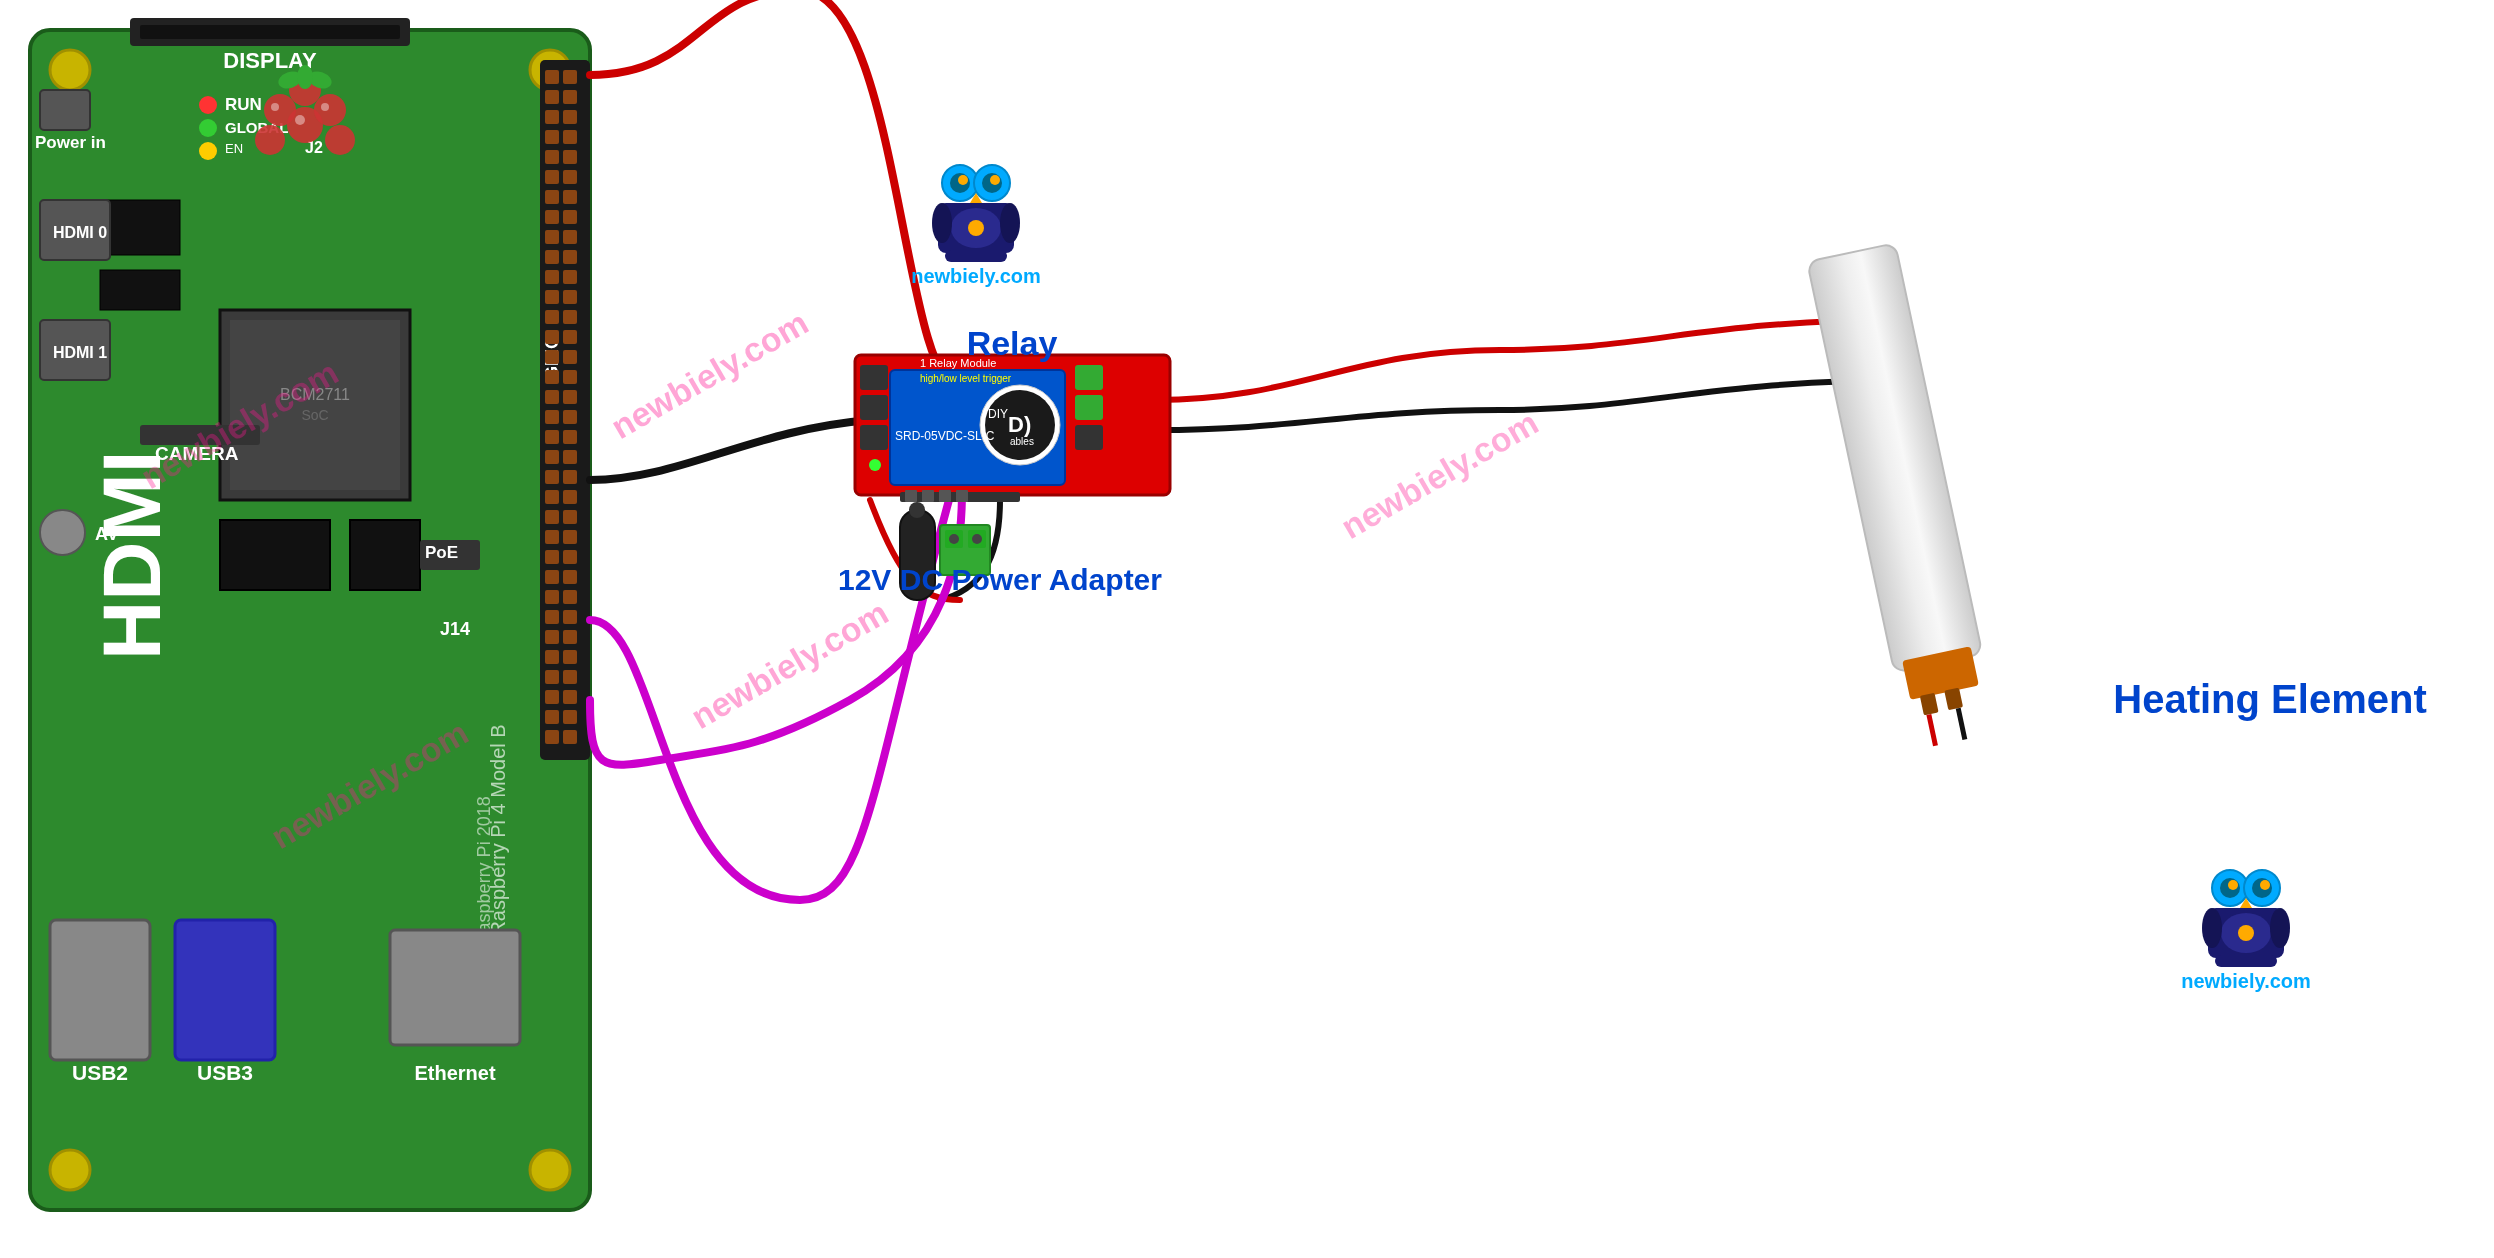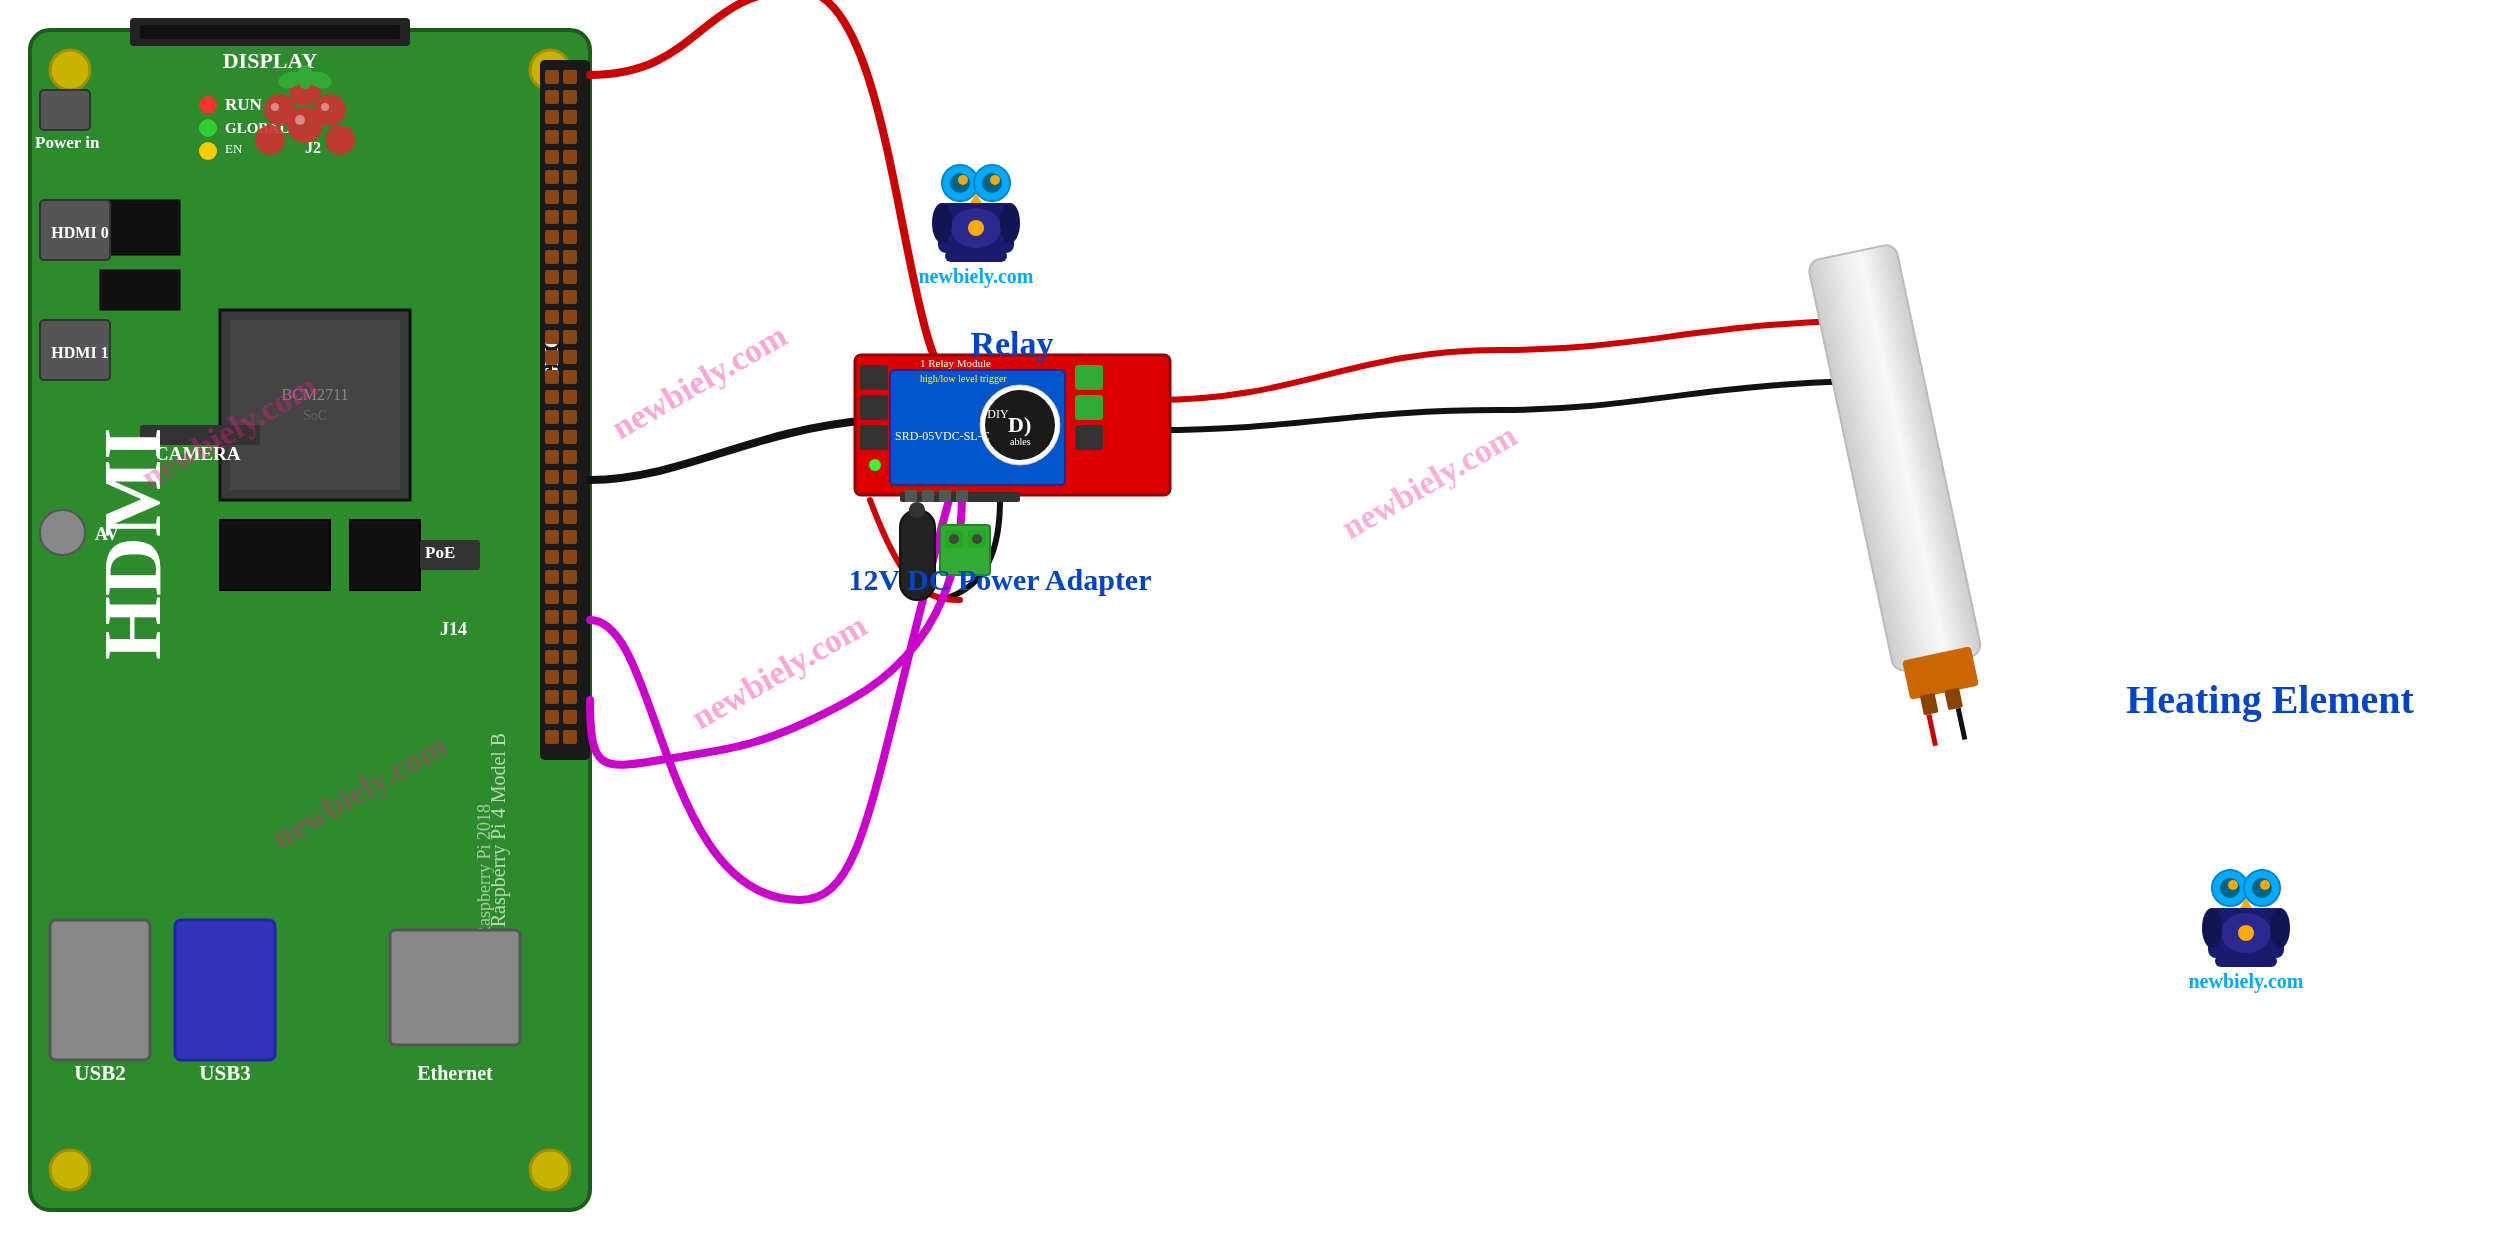--- a/index.html
+++ b/index.html
@@ -9,21 +9,20 @@
       background: #ffffff;
       position: relative;
       overflow: hidden;
       font-family: Arial, sans-serif;
     }
 
     .diagram-container {
       width: 2076px;
       height: 1258px;
       position: relative;
-      font-family: Liberation Serif, serif;
     }
 
     
     .wiring-svg {
       position: absolute;
       top: 0;
       left: 0;
       width: 2494px;
       height: 1258px;
       pointer-events: none;

